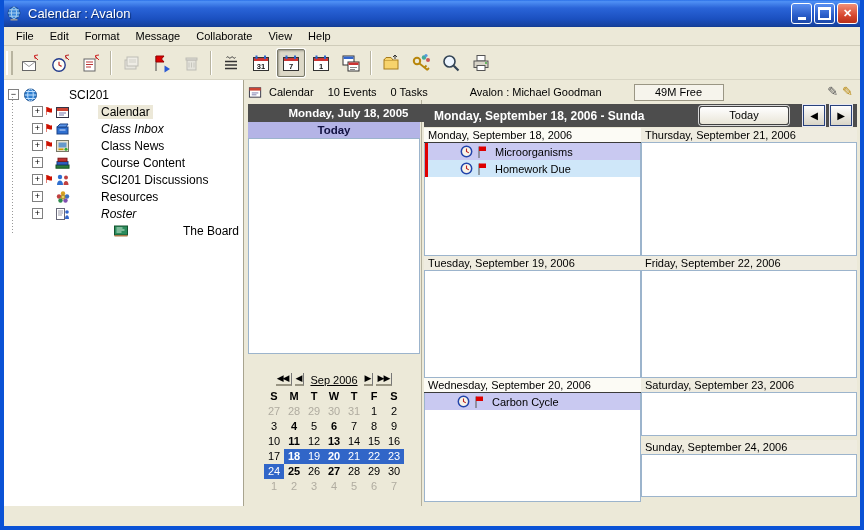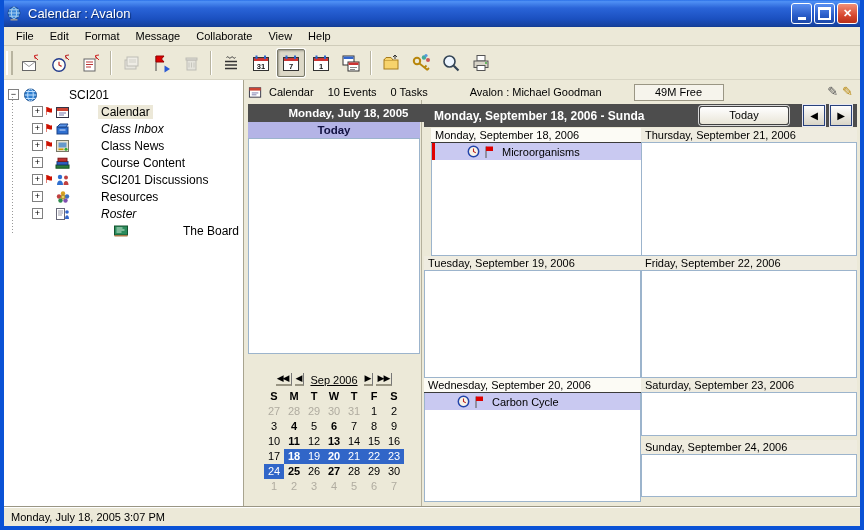--- a/index.html
+++ b/index.html
@@ -81,21 +81,21 @@
     display:flex;align-items:center;justify-content:center;font-size:10px;color:#000;margin-right:5px;box-shadow:0 0 0 1px #e8e8f0;}
   .daycell{position:absolute;box-sizing:border-box;}
   .daycell .dhd{height:15px;line-height:14px;padding-left:4px;background:#efece0;border-bottom:1px solid #9cb4cc;
     font-size:11px;box-sizing:border-box;white-space:nowrap;overflow:hidden;}
   .daycell.has-events .dhd{background:#fcfbf5;border-bottom:1px solid #3a3a3a;}
   .daycell .dbody{position:absolute;left:0;right:0;top:15px;bottom:0;background:#fff;border:1px solid #9cb4cc;border-top:none;}
   .evwrap.redbar{border-left:3px solid #e00000;}
   .event{height:17px;display:flex;align-items:center;font-size:11px;padding-left:28px;}
   .event .eclock{width:13px;height:13px;margin:0 3px 0 4px;flex:none;}
   .event .eflag{width:12px;height:13px;margin-right:7px;flex:none;}
-  #cell-mon{left:420px;top:128px;width:217px;height:128px;margin-left:7px;}
+  #cell-mon{left:420px;top:128px;width:217px;height:128px;}
   #cell-thu{left:637px;top:128px;width:216px;height:128px;}
   #cell-tue{left:420px;top:256px;width:217px;height:122px;}
   #cell-fri{left:637px;top:256px;width:216px;height:122px;}
   #cell-wed{left:420px;top:378px;width:217px;height:124px;}
   #cell-sat{left:637px;top:378px;width:216px;height:58px;}
   #cell-sun{left:637px;top:440px;width:216px;height:57px;}
   
   .statusbar{position:absolute;left:0;top:506px;width:856px;height:20px;background:#ece9d8;
     border-top:1px solid #9a9684;box-shadow:inset 0 1px 0 #fff;line-height:20px;padding-left:7px;box-sizing:border-box;}
 </style>
@@ -465,20 +465,31 @@
               <span class="eclock"><svg viewBox="0 0 13 13">
                   <circle cx="6.5" cy="6.5" r="5.2" fill="#f8f4e8" stroke="#2244aa" stroke-width="1.5"></circle>
                   <path d="M6.5 3.6V6.5L8.8 7.9" stroke="#b22" stroke-width="1.1" fill="none"></path>
                 </svg></span>
               <span class="eflag"><svg viewBox="0 0 12 13">
                   <path d="M3 1.5v11.5" stroke="#555"></path>
                   <rect x="3" y="1.5" width="7" height="4.5" fill="#d00"></rect>
                 </svg></span>
               <span>Microorganisms</span>
             </div>
+            <div class="event" style="background: rgb(207, 231, 249);">
+              <span class="eclock"><svg viewBox="0 0 13 13">
+                  <circle cx="6.5" cy="6.5" r="5.2" fill="#f8f4e8" stroke="#2244aa" stroke-width="1.5"></circle>
+                  <path d="M6.5 3.6V6.5L8.8 7.9" stroke="#b22" stroke-width="1.1" fill="none"></path>
+                </svg></span>
+              <span class="eflag"><svg viewBox="0 0 12 13">
+                  <path d="M3 1.5v11.5" stroke="#555"></path>
+                  <rect x="3" y="1.5" width="7" height="4.5" fill="#d00"></rect>
+                </svg></span>
+              <span>Homework Due</span>
+            </div>
           </div>
         </div>
       </div>
       <div class="daycell" id="cell-tue">
         <div class="dhd">Tuesday, September 19, 2006</div>
         <div class="dbody">
           <div class="evwrap"></div>
         </div>
       </div>
       <div class="daycell has-events" id="cell-wed">
@@ -518,14 +529,13 @@
         </div>
       </div>
       <div class="daycell" id="cell-sun">
         <div class="dhd">Sunday, September 24, 2006</div>
         <div class="dbody">
           <div class="evwrap"></div>
         </div>
       </div>
     </div>
 
-  <div class="statusbar">Monday, July 18, 2005 3:07 PM</div>
 </div>
 
 </body></html>

